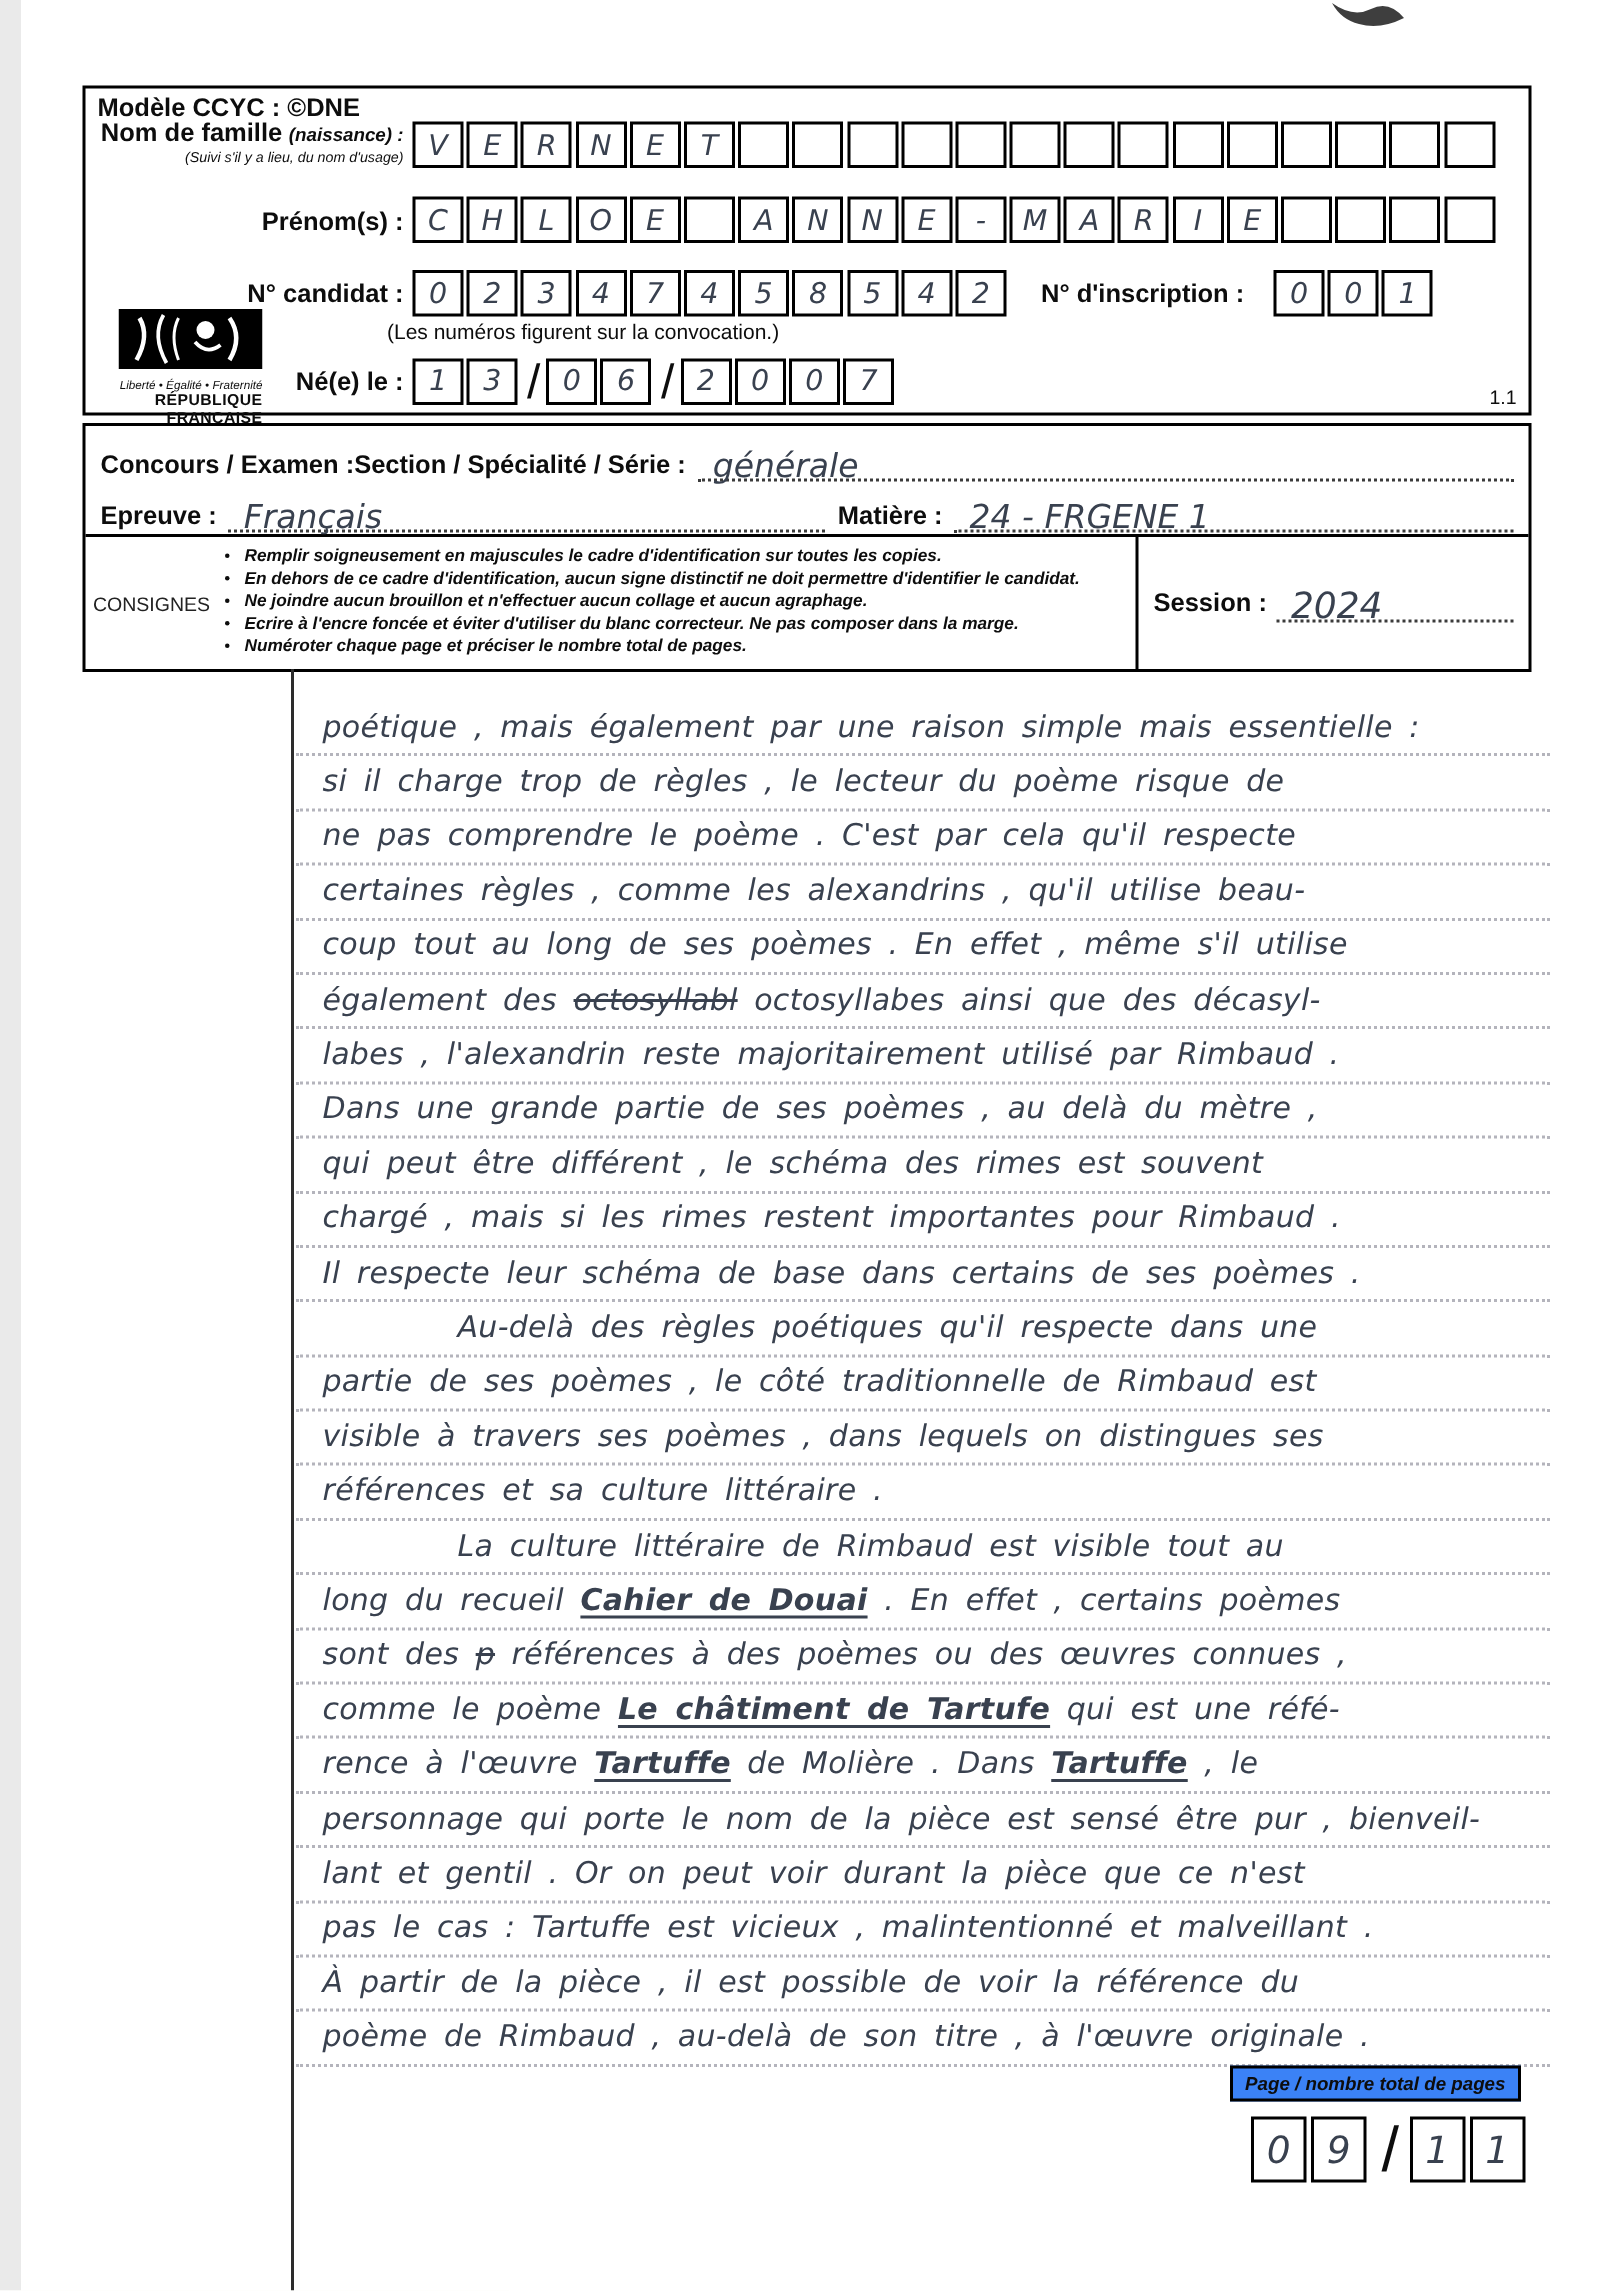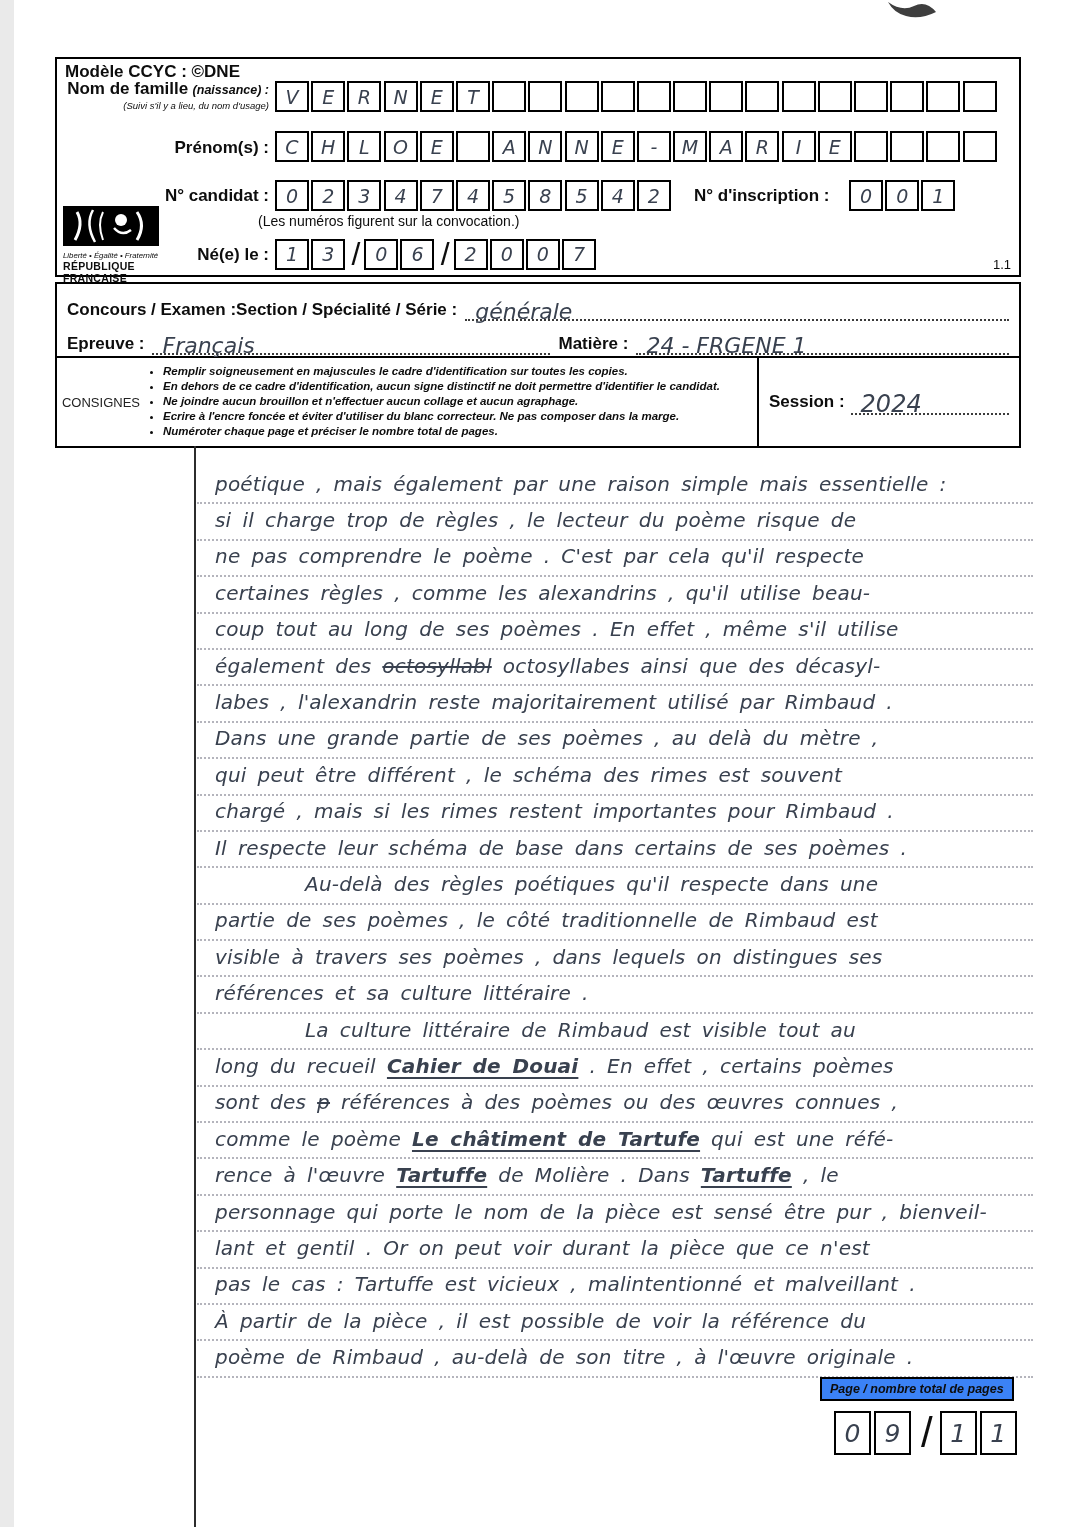--- a/index.html
+++ b/index.html
@@ -14,21 +14,21 @@
   .lab{position:absolute;left:0;width:212px;text-align:right;}
   .lab .big{font-size:17px;font-weight:bold;}
   .lab .paren{font-size:12.5px;font-style:italic;font-weight:bold;}
   .subnote{font-size:9.5px;font-style:italic;margin-top:1px;}
   .boxrow{position:absolute;display:flex;align-items:center;}
   .cell{display:inline-flex;align-items:center;justify-content:center;width:34px;height:31px;border:2px solid #000;margin-right:2.2px;background:#fff;box-sizing:border-box;}
   .cellch{font-size:19px;}
   .note-candidat{position:absolute;left:201px;top:154px;font-size:14px;}
   .bigslash{font-size:32px;font-weight:400;margin:0 4px;line-height:1;}
   .version{position:absolute;right:8px;bottom:3px;font-size:13px;}
-  .logo{position:absolute;left:6px;top:147px;width:112px;text-align:left;}
+  .logo{position:absolute;left:6px;top:147px;width:112px;text-align:right;}
   .logo .motto{font-size:7.8px;font-style:italic;margin-top:1px;}
   .logo .rep{font-size:10.5px;font-weight:bold;letter-spacing:0.3px;}
 
   
   .hw{font-family:"DejaVu Sans",sans-serif;font-style:italic;color:#39414f;}
 
   
   .exambox{position:absolute;left:55px;top:282px;width:966px;height:166px;border:2.5px solid #000;box-sizing:border-box;background:#fff;}
   .examrows{height:74px;border-bottom:2px solid #000;box-sizing:border-box;padding:3px 10px 0 10px;}
   .erow{display:flex;align-items:flex-end;height:34px;}

